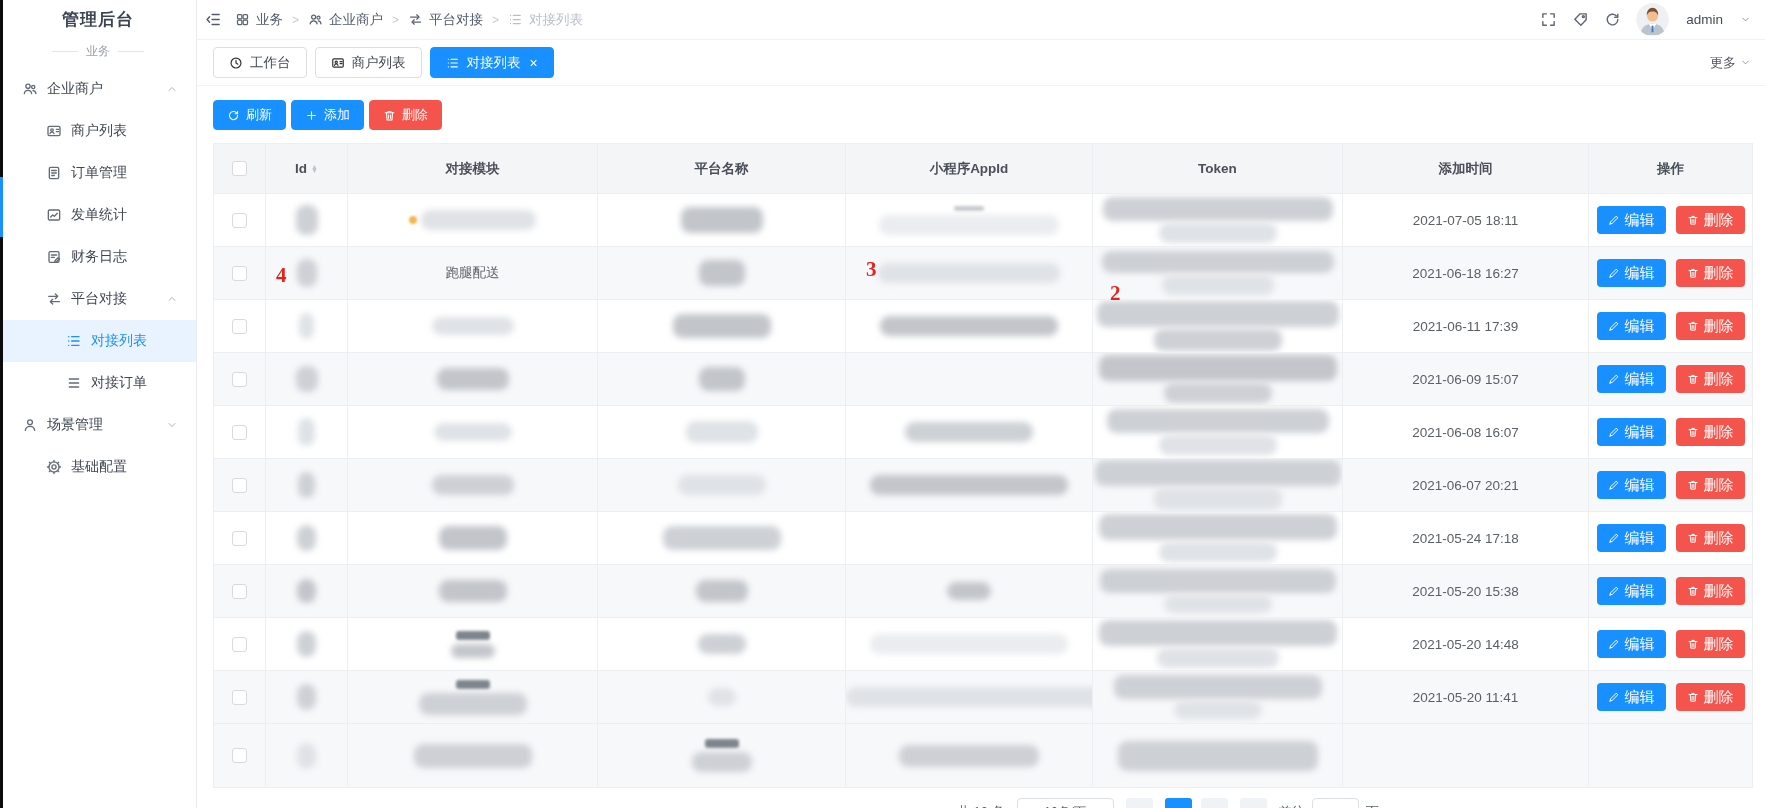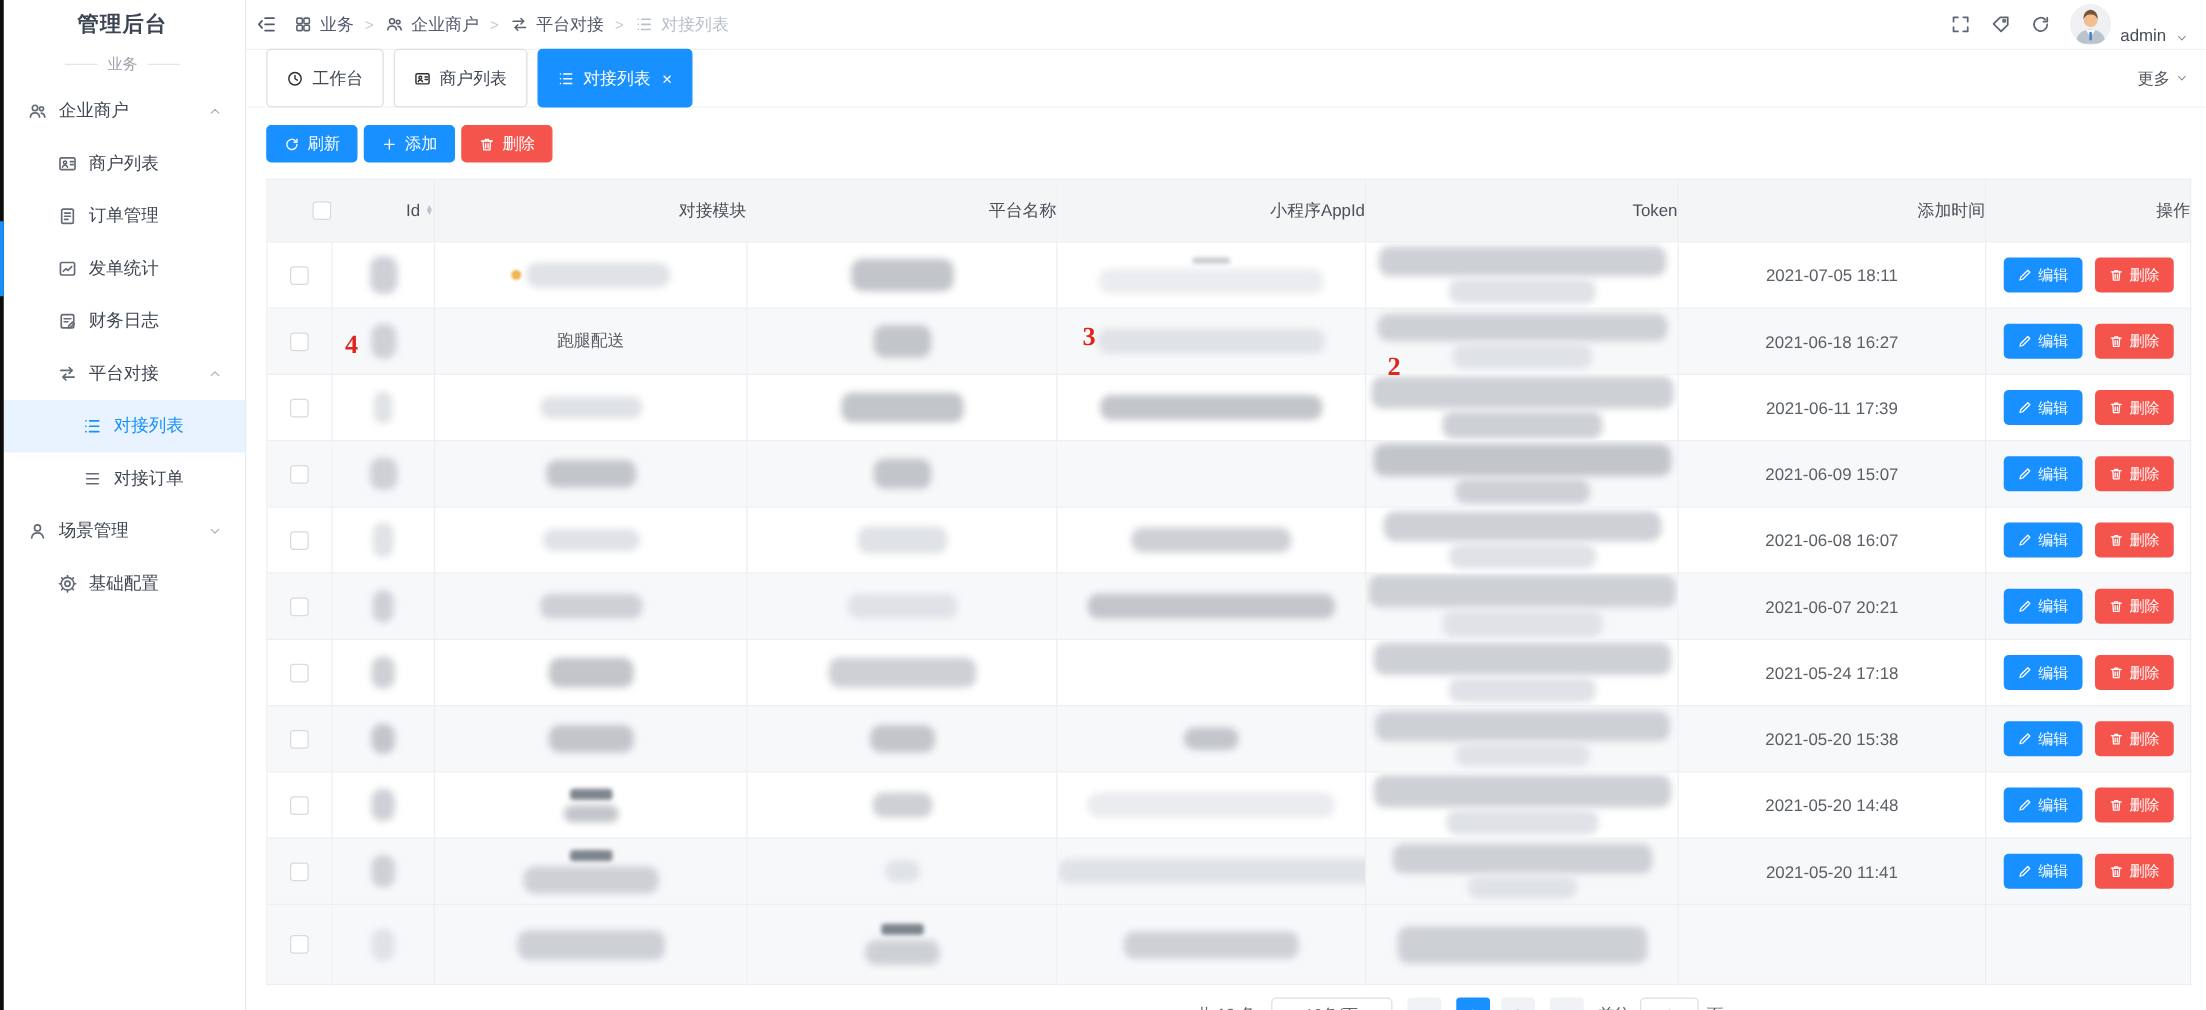--- a/index.html
+++ b/index.html
@@ -33,27 +33,27 @@
   .topbar { height:40px; display:flex; align-items:center; justify-content:space-between; padding:0 14px 0 8px; border-bottom:1px solid #f0f1f3; }
   .crumbs { display:flex; align-items:center; gap:9px; font-size:13.5px; color:#515a6e; }
   .crumbs .c-ico { display:inline-flex; width:15px; height:15px; color:#5a6270; }
   .crumb { display:flex; align-items:center; gap:6px; cursor:pointer; }
   .crumb.muted, .crumb.muted .c-ico { color:#b9bfca; cursor:default; }
   .c-sep { color:#c6cbd3; font-size:12px; }
   .collapse-btn { display:inline-flex; width:17px; height:17px; color:#515a6e; margin-right:4px; cursor:pointer; }
   .top-actions { display:flex; align-items:center; gap:15px; }
   .tool-ico { display:inline-flex; width:17px; height:17px; color:#5f6673; cursor:pointer; }
   .avatar { width:33px; height:33px; border-radius:50%; overflow:hidden; flex:0 0 33px; cursor:pointer; }
-  .admin-wrap { display:flex; align-items:flex-end; gap:7px; cursor:pointer; }
+  .admin-wrap { display:flex; align-items:center; gap:17px; cursor:pointer; }
   .admin-name { font-size:13.5px; color:#454c57; }
   .chev-s { display:inline-flex; width:11px; height:11px; color:#8a9099; }
 
   .tabsbar { height:46px; display:flex; align-items:center; justify-content:space-between; padding:0 14px 0 16px; border-bottom:1px solid #f2f3f5; }
   .tabs { display:flex; gap:8px; }
-  .tab { display:flex; align-items:center; gap:7px; height:47px; padding:0 15px; border:1px solid #dcdee2; border-radius:4px;
+  .tab { display:flex; align-items:center; gap:7px; height:31px; padding:0 15px; border:1px solid #dcdee2; border-radius:4px;
     background:#fff; font-size:13.5px; color:#3f4752; cursor:pointer; }
   .tab .t-ico { display:inline-flex; width:14px; height:14px; color:#303133; }
   .tab.active { background:#1890ff; border-color:#1890ff; color:#fff; }
   .tab.active .t-ico { color:#fff; }
   .tab .t-close { font-size:14px; margin-left:2px; line-height:1; }
   .more { display:flex; align-items:center; gap:4px; font-size:13px; color:#51575f; cursor:pointer; }
 
   .toolbar { display:flex; align-items:center; justify-content:space-between; margin:14px 13px 0 16px; height:30px; }
   .btn { display:inline-flex; align-items:center; gap:6px; height:30px; padding:0 13px; border-radius:4px; font-size:13px;
     border:1px solid #dcdfe6; background:#fff; color:#4a5158; cursor:pointer; }
@@ -61,35 +61,35 @@
   .btn.primary { background:#1890ff; border-color:#1890ff; color:#fff; }
   .btn.danger { background:#f5544c; border-color:#f5544c; color:#fff; }
   .tb-left { display:flex; gap:5px; }
   .tb-right { display:flex; gap:8px; }
   .tb-right .btn { padding:0 12px; }
 
   
   .tbl-wrap { margin:13px 13px 0 16px; }
   table.grid { width:1539px; table-layout:fixed; border-collapse:collapse; }
   .grid th, .grid td { border:1px solid #eceef2; overflow:hidden; }
-  .grid th { height:50px; background:#f4f5f7; font-size:13.5px; font-weight:normal; color:#4a5059; text-align:right; }
+  .grid th { height:50px; background:#f4f5f7; font-size:13.5px; font-weight:bold; color:#4a5059; text-align:center; }
   .grid td { height:53px; text-align:center; vertical-align:middle; font-size:13.5px; color:#5a6066; }
   .grid tr.striped td { background:#f7f8fa; }
   .grid tr.partial td { height:64px; }
   .th-id { display:inline-flex; align-items:center; gap:4px; }
   .sorter { display:inline-flex; flex-direction:column; line-height:0.55; font-size:7px; color:#c0c4cc; cursor:pointer; }
   .cbx { display:inline-block; width:15px; height:15px; border:1px solid #d7dade; border-radius:3px; background:#fff; cursor:pointer; vertical-align:middle; }
   .blob { display:inline-block; border-radius:9px; filter:blur(3px); vertical-align:middle; }
   .blob.xl { background:#eaecef; } .blob.l { background:#dfe2e6; } .blob.m { background:#cdd0d5; } .blob.d { background:#c2c5ca; }
   .cellstack { display:flex; flex-direction:column; align-items:center; gap:2px; }
   .mark-dark { display:inline-block; width:34px; height:9px; background:#7e858d; border-radius:3px; filter:blur(1.5px); margin-bottom:2px; }
   .mark-light { display:inline-block; width:30px; height:5px; background:#c6c9ce; border-radius:2px; filter:blur(1.5px); margin-bottom:2px; }
   .dot-y { display:inline-block; width:8px; height:8px; border-radius:50%; background:#f0b64f; filter:blur(1px); margin-right:4px; vertical-align:middle; }
   .rowbtns { display:flex; justify-content:center; gap:10px; }
-  .mini-btn { display:inline-flex; align-items:center; gap:5px; height:28px; padding:0 11px; border-radius:4px; font-size:12px; color:#fff; border:none; cursor:pointer; }
+  .mini-btn { display:inline-flex; align-items:center; gap:5px; height:28px; padding:0 11px; border-radius:4px; font-size:15px; color:#fff; border:none; cursor:pointer; }
   .mini-btn.edit { background:#1890ff; }
   .mini-btn.del { background:#f5544c; }
   .mini-btn .b-ico { display:inline-flex; width:12px; height:12px; }
 
   
   .annot { position:absolute; font-size:21px; font-weight:bold; color:#e0251c; z-index:50;
     font-family:"Liberation Serif","DejaVu Serif",serif; }
 
   
   .pager { position:absolute; left:760px; top:798px; display:flex; align-items:flex-start; gap:12px; font-size:13px; color:#606266; }

